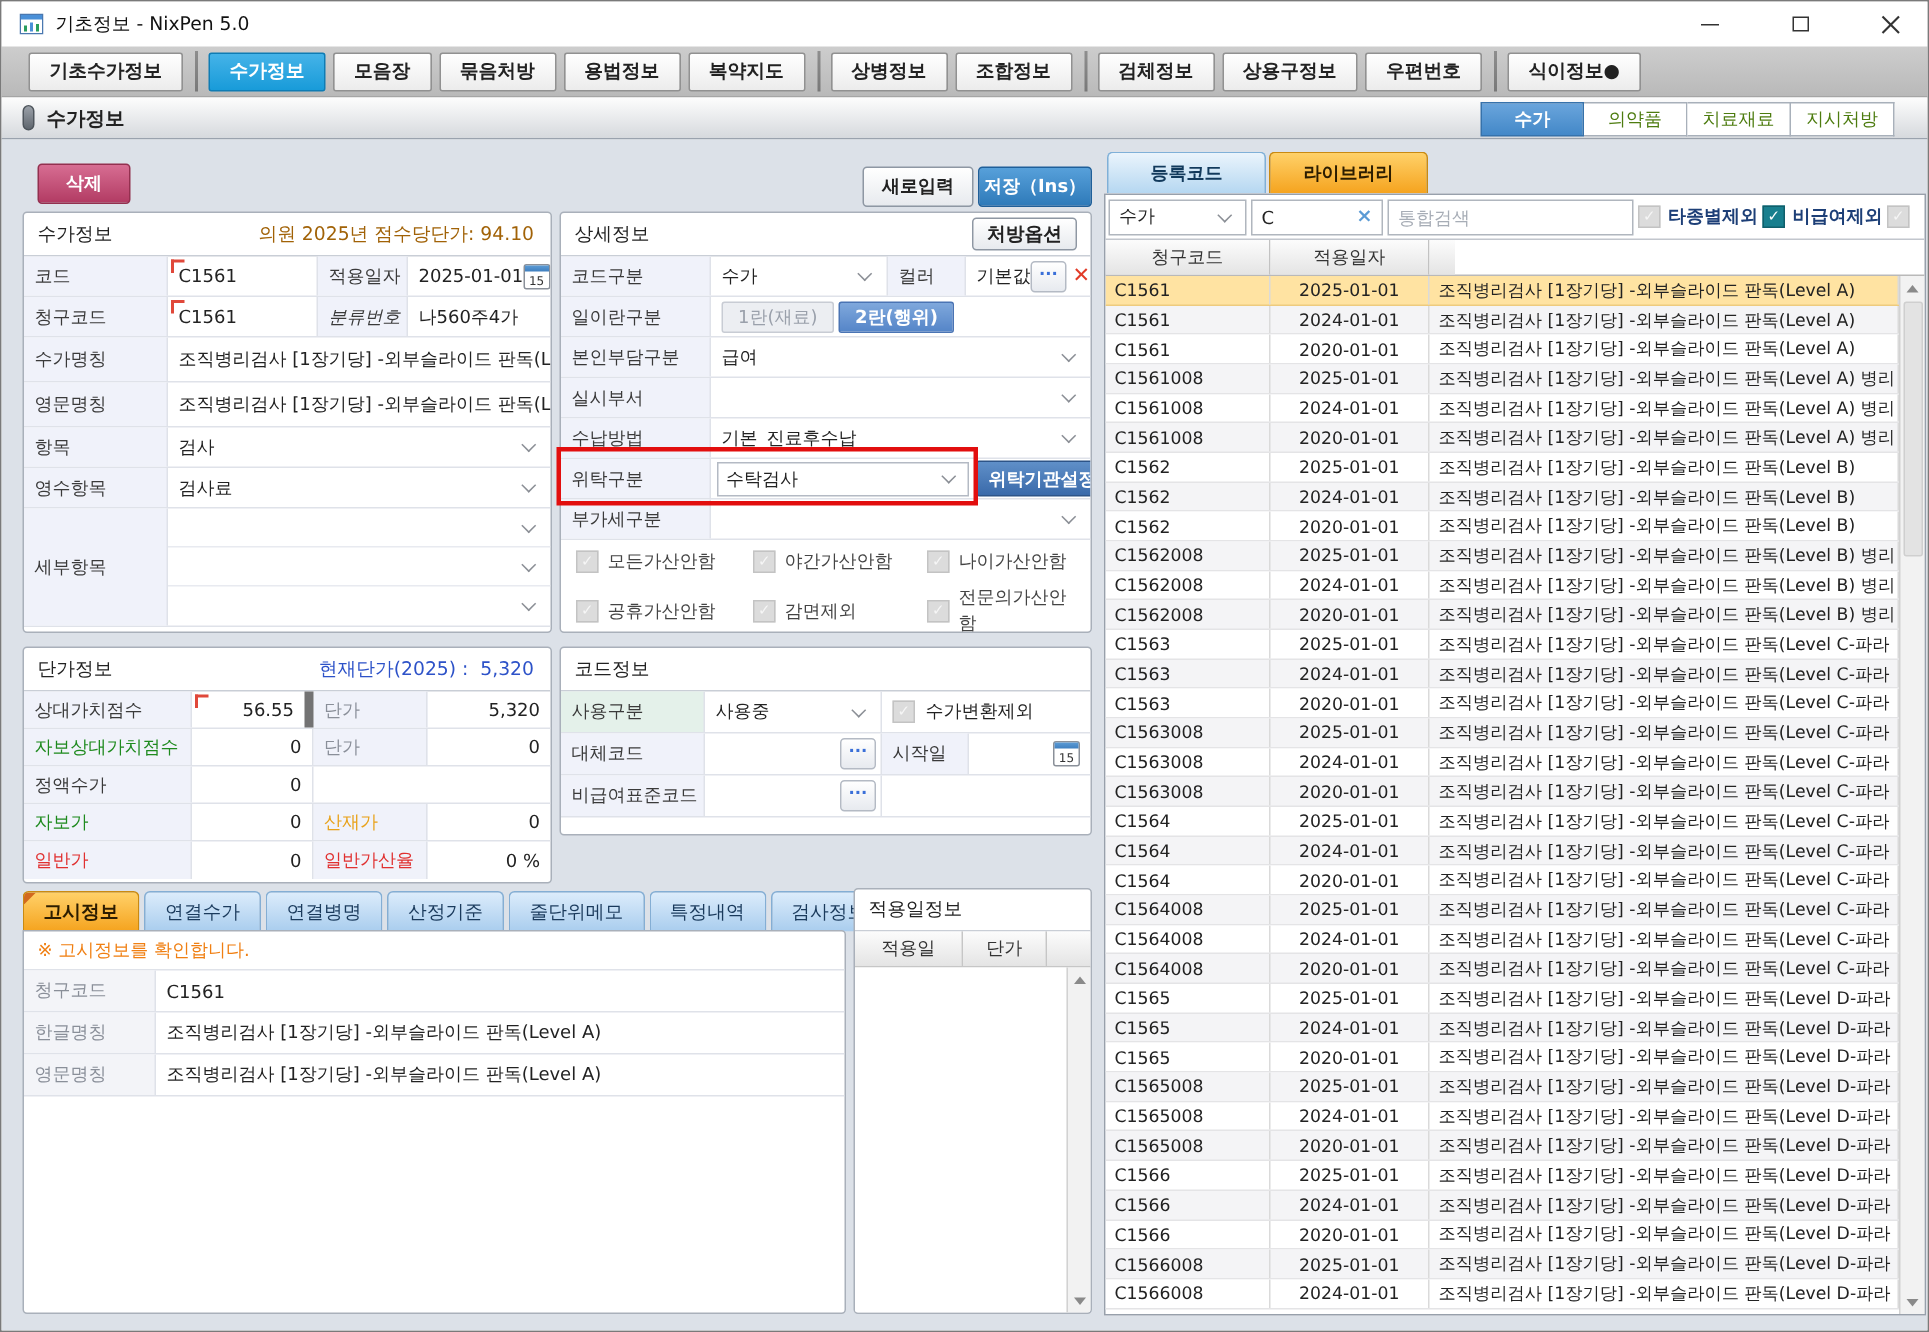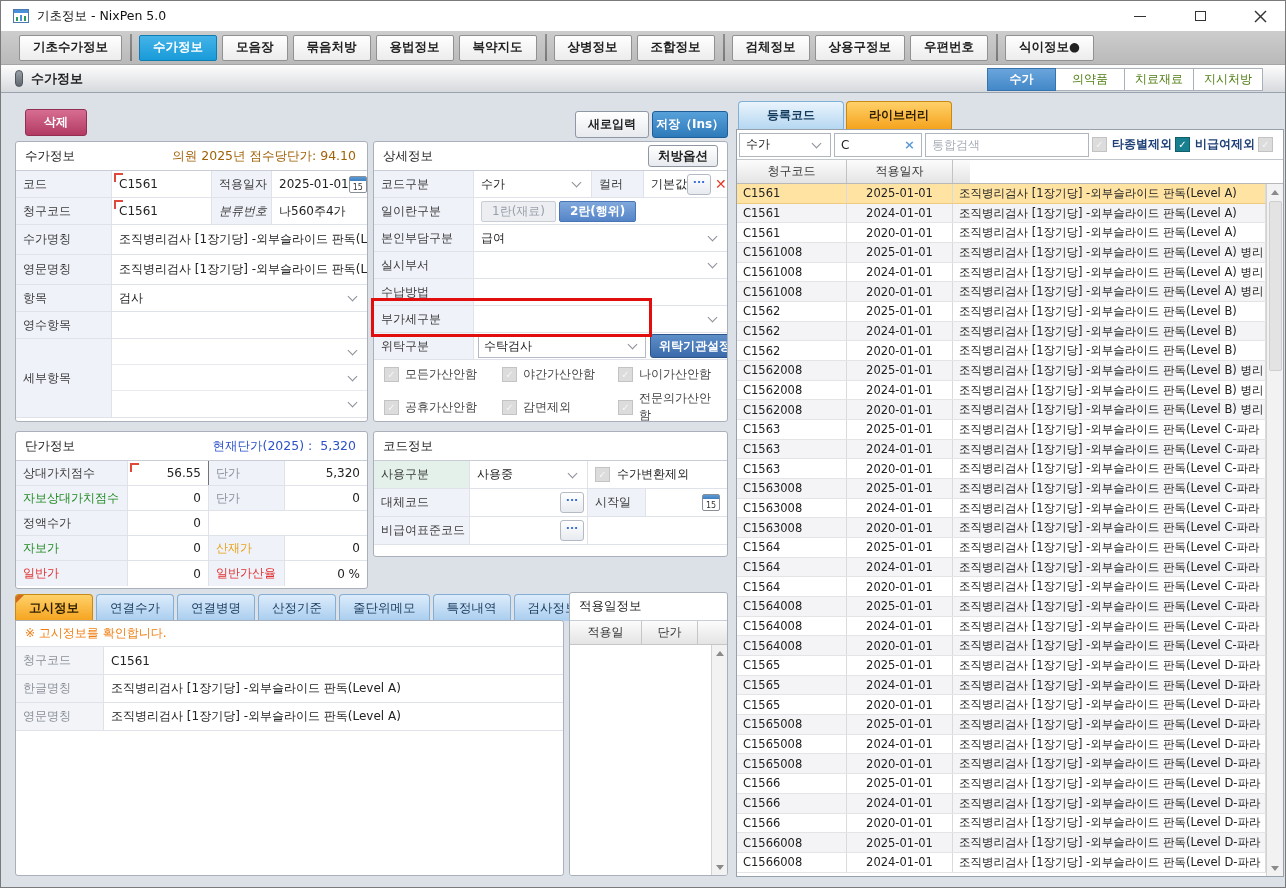--- a/index.html
+++ b/index.html
@@ -230,20 +230,24 @@
       </div>
       <div class="frow h27">
         <div class="flabel">항목</div>
         <div class="fval">
             <span>검사</span>
             <span class="chev"></span>
           </div>
       </div>
       <div class="frow h27">
         <div class="flabel">영수항목</div>
+        <div class="fval">
+            <span>검사료</span>
+            <span class="chev"></span>
+          </div>
       </div>
       <div class="frow" style="flex:0 0 78px;">
         <div class="flabel">세부항목</div>
         <div style="flex:1;display:flex;flex-direction:column;min-width:0;">
           <div class="ddline">
               <span class="chev"></span>
             </div>
           <div class="ddline">
               <span class="chev"></span>
             </div>
@@ -289,38 +293,42 @@
       </div>
       <div class="frow h27">
         <div class="flabel" style="flex:0 0 100px;">실시부서</div>
         <div class="fval">
             <span></span>
             <span class="chev"></span>
           </div>
       </div>
       <div class="frow h27">
         <div class="flabel" style="flex:0 0 100px;">수납방법</div>
-      </div>
-      <div class="frow h27">
-        <div class="flabel" style="flex:0 0 100px;">부가세구분</div>
-        <div class="fval">
-            <span></span>
+        <div class="fval">
+            <span>기본_진료후수납</span>
             <span class="chev"></span>
           </div>
       </div>
       <div class="frow h27">
         <div class="flabel" style="flex:0 0 100px;">위탁구분</div>
         <div class="fval" style="padding:0 4px;">
           <div class="combo" style="flex:0 0 168px;">
               <span>수탁검사</span>
               <span class="chev"></span>
             </div>
           <div class="btn-steel">위탁기관설정</div>
         </div>
       </div>
+      <div class="frow h27">
+        <div class="flabel" style="flex:0 0 100px;">부가세구분</div>
+        <div class="fval">
+            <span></span>
+            <span class="chev"></span>
+          </div>
+      </div>
       <div style="flex:1;display:grid;grid-template-columns:118px 116px 1fr;padding:6px 10px 0 10px;align-content:start;row-gap:7px;">
         <div class="ckitem">
             <span class="chk">✓</span>
             <span>모든가산안함</span>
           </div>
         <div class="ckitem">
             <span class="chk">✓</span>
             <span>야간가산안함</span>
           </div>
         <div class="ckitem">
@@ -345,21 +353,21 @@
 
     <div class="red-annot"></div>
 
     <div class="gbox b-danga">
       <div class="gbox-hd">
         <span>단가정보</span>
         <span class="hd-note-blue"><span>현재단가(2025) :</span>&nbsp;&nbsp;<span>5,320</span></span>
       </div>
       <div class="frow h25">
         <div class="flabel" style="flex:0 0 112px;">상대가치점수</div>
-        <div class="fval num req" style="flex:0 0 81px;border-right:1px solid #737373;">
+        <div class="fval num req" style="flex:0 0 81px;border-right:6px solid #737373;">
             <span>56.55</span>
           </div>
         <div class="flabel lab-gray" style="flex:0 0 76px;">단가</div>
         <div class="fval num">
             <span>5,320</span>
           </div>
       </div>
       <div class="frow h25">
         <div class="flabel lab-green" style="flex:0 0 112px;">자보상대가치점수</div>
         <div class="fval num" style="flex:0 0 81px;border-right:1px solid #dfe2e9;">

